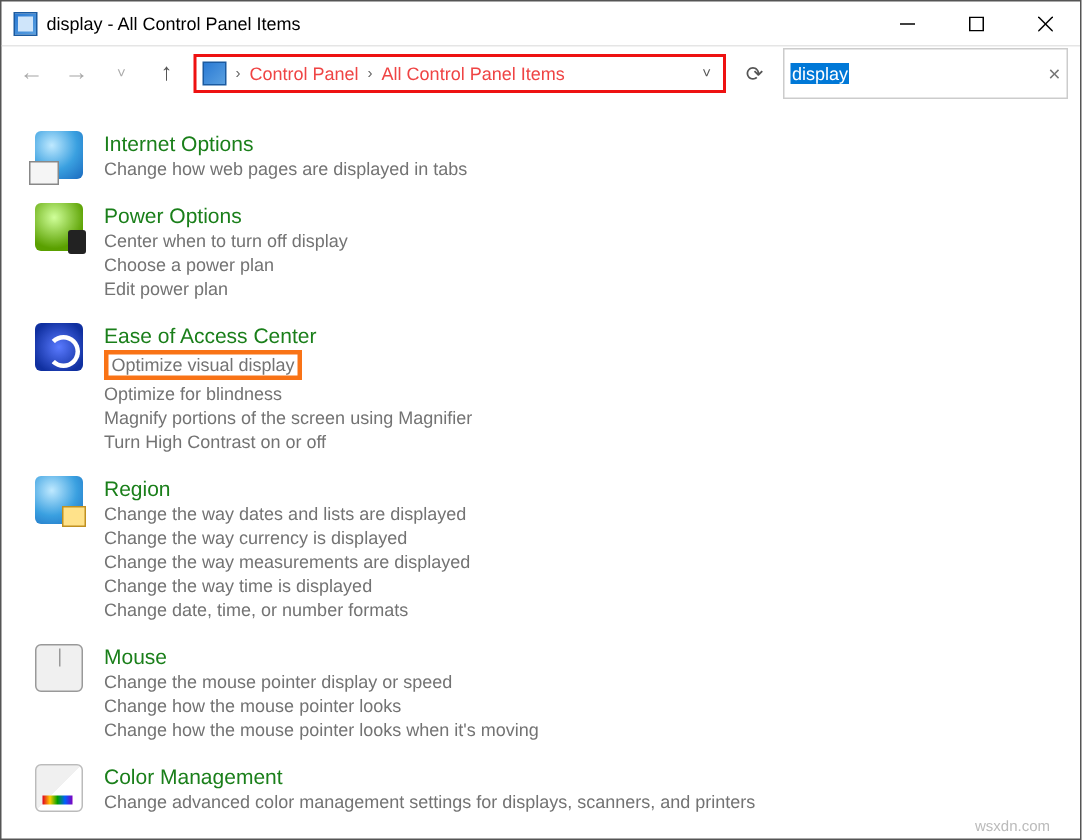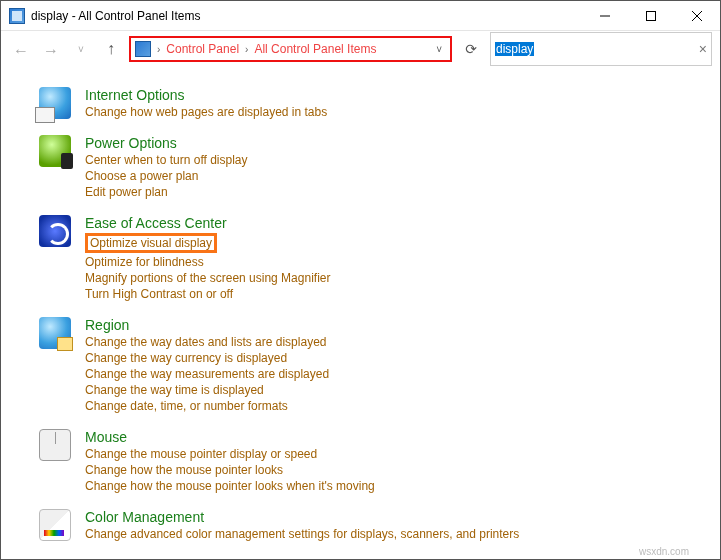--- a/index.html
+++ b/index.html
@@ -74,58 +74,58 @@
   .chev { color:#666; font-size:10px; }
   .address .dropdown {
     margin-left:auto; color:#555; font-size:10px; padding-right:4px;
   }
   .refresh {
     width:26px; height:26px;
     display:flex; align-items:center; justify-content:center;
     color:#555; font-size:14px;
   }
   .searchbox {
-    width: 222px; height:26px;
+    width: 190px; height:26px;
     border:1px solid #ccc;
     display:flex; align-items:center;
     padding: 16px 4px;
     gap:4px;
   }
   .searchbox .sel {
     background:#0078d7; color:#fff; padding:0 1px;
   }
   .searchbox .clear {
     margin-left:auto; color:#777; font-size:14px;
   }
 
   
   .content {
     position:absolute;
     top:66px; left:0; right:0; bottom:0;
     overflow-y: scroll;
-    padding: 20px 10px 10px 38px;
+    padding: 20px 10px 10px 22px;
   }
   .section {
     display:flex;
     align-items:flex-start;
     margin-bottom: 16px;
   }
   .section .ico {
     width: 32px; height:32px;
     flex: 0 0 32px;
     margin-right: 14px;
     border-radius: 4px;
   }
   .section .texts { display:flex; flex-direction:column; gap:2px; }
   .section .heading {
     color: #1a7f1a;
     font-size: 14px;
   }
   .section .link {
-    color: #a16207;
+    color: #737373;
     font-size: 12px;
   }
   .section .link.boxed {
     border: 3px solid #f97316;
     padding: 0 2px;
     align-self: flex-start;
   }
 
   
   .ico-internet { background: radial-gradient(circle at 35% 30%, #bfe9ff 0%, #3aa0e0 55%, #1a6abf 100%); border-radius:50%; position:relative; }
@@ -140,21 +140,21 @@
   .ico-mouse::after{content:"";position:absolute;left:50%;top:2px;width:1px;height:12px;background:#999;}
   .ico-color { background: linear-gradient(135deg,#f0f0f0 50%, #fff 50%); border:1px solid #bbb; position:relative;}
   .ico-color::after{content:"";position:absolute;left:4px;bottom:4px;width:20px;height:6px;background:linear-gradient(90deg,#e00020,#ffcc00,#00a000,#0060ff,#8000c0);}
 
   
   .content::-webkit-scrollbar { width:17px; }
   .content::-webkit-scrollbar-track { background:#f0f0f0; }
   .content::-webkit-scrollbar-thumb { background:#c2c2c2; }
 
   .watermark {
-    position:absolute; right:31px; bottom:2px;
+    position:absolute; right:20px; bottom:2px;
     font-size:10px; color:#bbb;
   }
 </style>
 </head>
 <body>
 
 <div class="titlebar">
   <div class="app-icon"></div>
   <div class="title">display - All Control Panel Items</div>
   <div class="spacer"></div>

